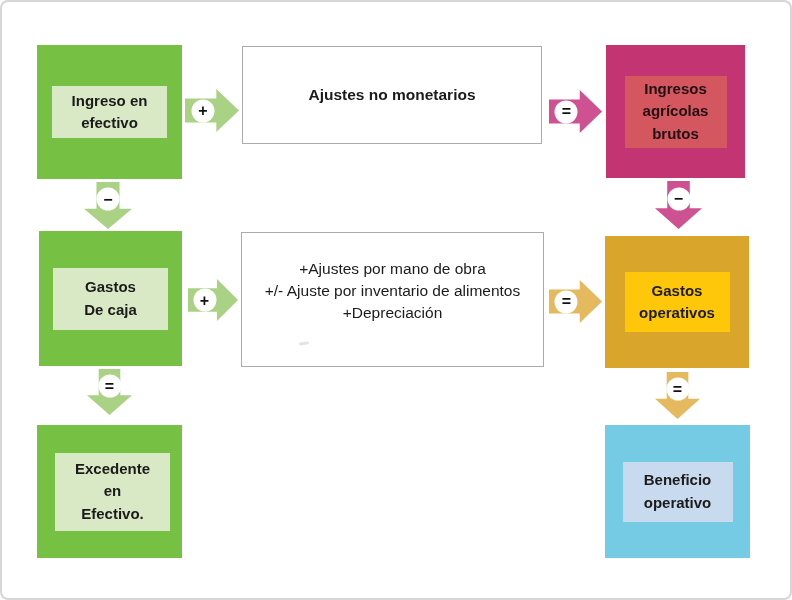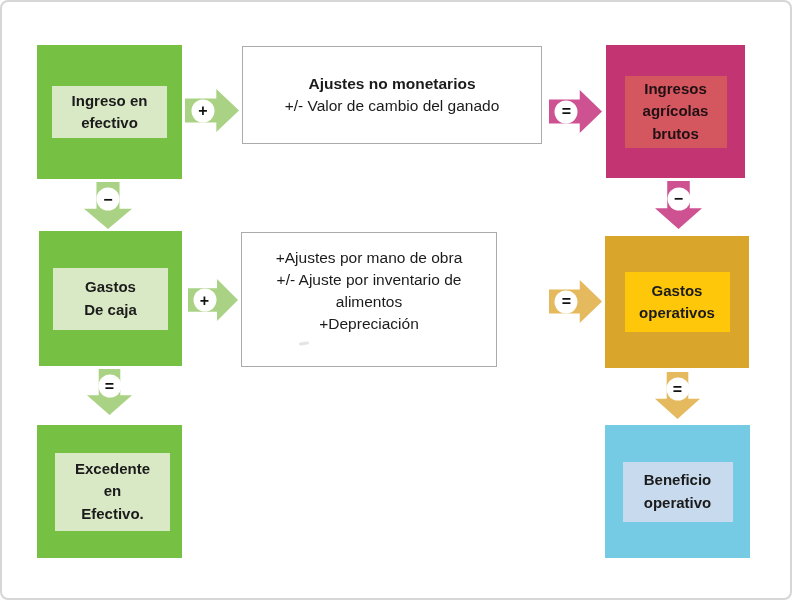--- a/index.html
+++ b/index.html
@@ -55,21 +55,20 @@
 efectivo</div>
   </div>
 
   <div class="arrow right green-arrow" style="left:183px; top:87px; width:54px; height:43px;">
     <div class="shape"></div>
     <div class="op">+</div>
   </div>
 
   <div class="box white-box" style="left:240px; top:44px; width:300px; height:98px;">
     <div class="title">Ajustes no monetarios</div>
-    <div class="lines">+/- Valor de cambio del ganado</div>
   </div>
 
   <div class="arrow right pink-arrow" style="left:547px; top:88px; width:53px; height:43px;">
     <div class="shape"></div>
     <div class="op">=</div>
   </div>
 
   <div class="box pink-box" style="left:604px; top:43px; width:139px; height:133px;align-items:center;">
     <div class="inner pink-inner" style="width:102px; min-height:72px;">Ingresos
 agrícolas
@@ -89,21 +88,21 @@
   <div class="box green-box" style="left:37px; top:229px; width:143px; height:135px;">
     <div class="inner green-inner" style="width:115px; min-height:62px;">Gastos
 De caja</div>
   </div>
 
   <div class="arrow right green-arrow" style="left:186px; top:277px; width:50px; height:42px;">
     <div class="shape"></div>
     <div class="op">+</div>
   </div>
 
-  <div class="box white-box" style="left:239px; top:230px; width:256px; height:135px; padding-bottom:18px;">
+  <div class="box white-box" style="left:239px; top:230px; width:303px; height:135px; padding-bottom:18px;">
     <div class="lines">+Ajustes por mano de obra
 +/- Ajuste por inventario de alimentos
 +Depreciación</div>
   </div>
   <div class="stray"></div>
 
   <div class="arrow right gold-arrow" style="left:547px; top:278px; width:53px; height:43px;">
     <div class="shape"></div>
     <div class="op">=</div>
   </div>

